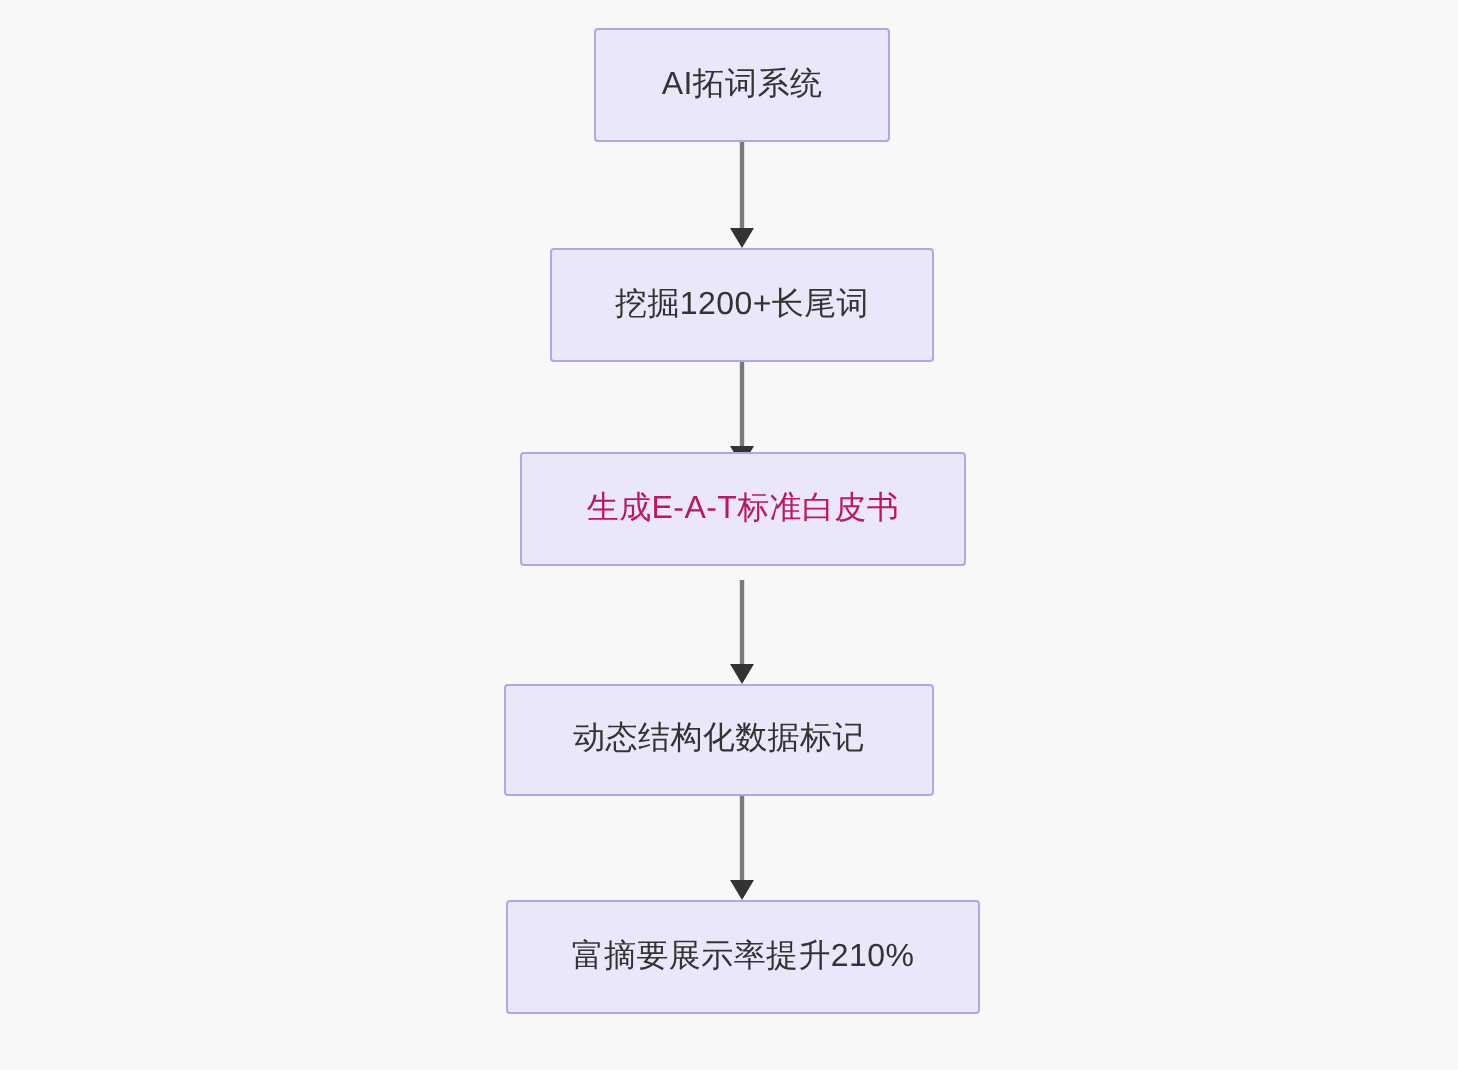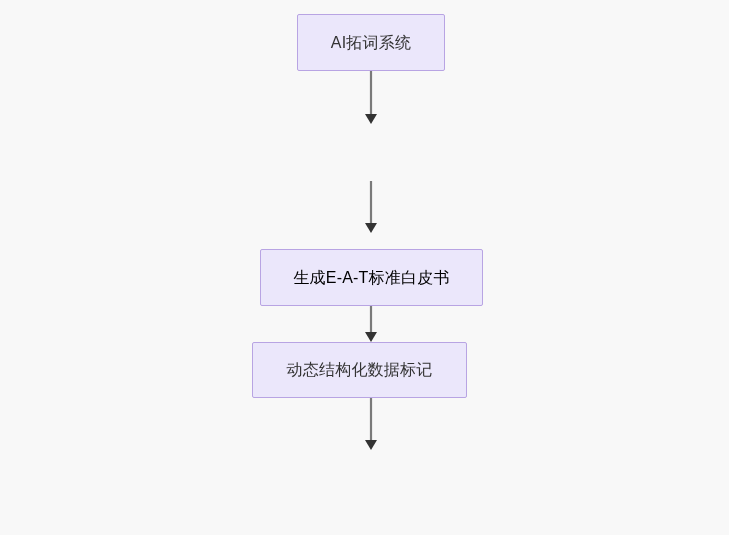--- a/index.html
+++ b/index.html
@@ -71,19 +71,25 @@
     </div>
     <div class="edge" style="left: 362px; top: 398px; height: 52px;">
       <svg width="18" height="52" viewBox="0 0 18 52">
         <line x1="9" y1="0" x2="9" y2="43" stroke="#7a7a7a" stroke-width="2.2"></line>
         <polygon points="3,42 15,42 9,52" fill="#333333"></polygon>
       </svg>
     </div>
     <div class="node" style="left: 297px; top: 14px; width: 148px; height: 57px; background: rgb(235, 231, 251); border-color: rgb(184, 164, 227); color: rgb(51, 51, 51);">
       <span class="node-label">AI拓词系统</span>
     </div>
-    <div class="node" style="left: 260px; top: 249px; width: 223px; height: 57px; background: rgb(235, 231, 251); border-color: rgb(184, 164, 227); color: #000000;">
+    <div class="node" style="left: 275px; top: 124px; width: 192px; height: 57px; background: rgb(235, 231, 251); border-color: rgb(184, 164, 227); color: rgb(51, 51, 51);">
+      <span class="node-label">挖掘1200+长尾词</span>
+    </div>
+    <div class="node" style="left: 260px; top: 226px; width: 223px; height: 57px; background: rgb(235, 231, 251); border-color: rgb(184, 164, 227); color: #be185d;">
       <span class="node-label">生成E-A-T标准白皮书</span>
     </div>
     <div class="node" style="left: 252px; top: 342px; width: 215px; height: 56px; background: rgb(235, 231, 251); border-color: rgb(184, 164, 227); color: rgb(51, 51, 51);">
       <span class="node-label">动态结构化数据标记</span>
     </div>
+    <div class="node" style="left: 253px; top: 450px; width: 237px; height: 57px; background: rgb(235, 231, 251); border-color: rgb(184, 164, 227); color: rgb(51, 51, 51);">
+      <span class="node-label">富摘要展示率提升210%</span>
+    </div>
   </div>
 
 </body></html>

